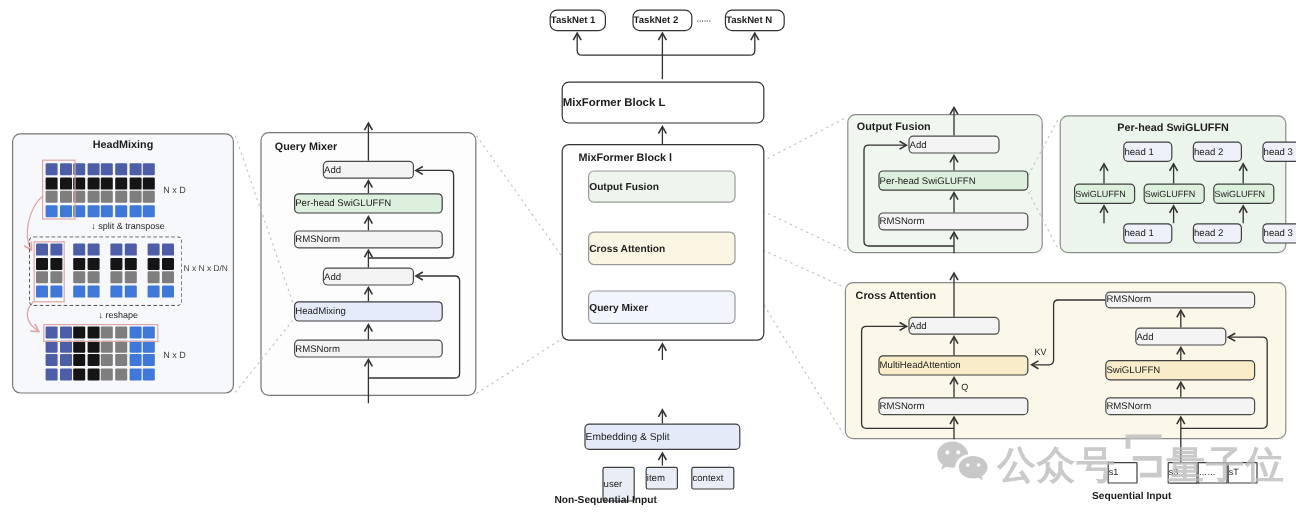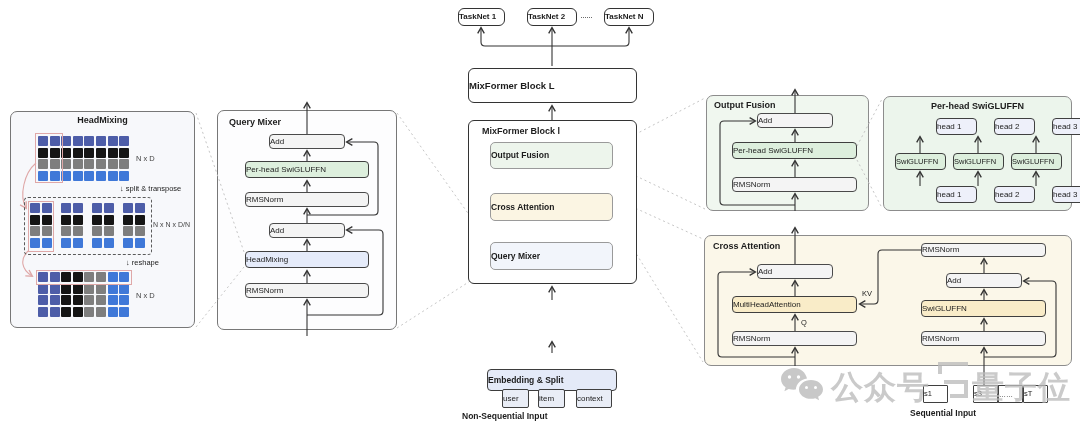--- a/index.html
+++ b/index.html
@@ -13,21 +13,21 @@
   .blk{border:1.2px solid #333;border-radius:6px;font-weight:bold;font-size:9.5px;}
   .innerblk{border:1px solid #9a9a9a;border-radius:5px;font-weight:600;font-size:8.5px;z-index:3;}
   .gray{background:#f4f4f4;border-color:#4a4a4a;}
   .green{background:#ddefdd;}
   .lavender{background:#e5ebfa;}
   .yellow{background:#f9ecc8;}
   .headfill{background:#eef0fa;margin-left:36px;}
   .lbl{position:absolute;z-index:4;white-space:nowrap;}
   .title{font-weight:bold;font-size:9px;}
   .dim{font-size:7.5px;color:#444;}
-  .op{font-size:7.5px;color:#222;margin-left:44px;}
+  .op{font-size:7.5px;color:#222;}
   .cap{font-weight:bold;font-size:8.5px;text-align:left;}
   .hl{position:absolute;border:1px solid #dfa8a8;z-index:4;box-sizing:border-box;}
   .dashedbox{position:absolute;border:1px dashed #5a5a5a;border-radius:4px;z-index:2;box-sizing:border-box;}
   svg.lines{position:absolute;left:0;top:0;z-index:2;}
   .wm{position:absolute;z-index:6;opacity:.78;}
   .wmtext{font-size:32px;font-weight:600;color:#bcbcbc;letter-spacing:1px;}
 </style>
 </head>
 <body>
 
@@ -145,25 +145,25 @@
     <span>Output Fusion</span>
     </div>
   <div class="box innerblk" style="left:490px;top:193px;width:123px;height:28px;background:#fbf5e3;">
     <span>Cross Attention</span>
     </div>
   <div class="box innerblk" style="left:490px;top:242px;width:123px;height:28px;background:#f2f5fb;">
     <span>Query Mixer</span>
     </div>
 
 
-  <div class="box" style="left:487px;top:369px;width:130px;height:22px;background:#e4eaf8;border-color:#3d3d3d;font-weight:bold;font-size:8.5px;">
+  <div class="box" style="left:487px;top:353px;width:130px;height:22px;background:#e4eaf8;border-color:#3d3d3d;font-weight:normal;font-size:8.5px;">
     <span>Embedding &amp; Split</span>
     </div>
 
-  <div class="box" style="left:502px;top:389px;width:27px;height:19px;background:#e9edf6;border-radius:2px;">
+  <div class="box" style="left:502px;top:389px;width:27px;height:29px;background:#e9edf6;border-radius:2px;">
     <span>user</span>
     </div>
   <div class="box" style="left:538px;top:389px;width:27px;height:19px;background:#e9edf6;border-radius:2px;">
     <span>item</span>
     </div>
   <div class="box" style="left:576px;top:389px;width:36px;height:19px;background:#e9edf6;border-radius:2px;">
     <span>context</span>
     </div>
   <div class="lbl cap" style="left:462px;top:411px;width:180px;">Non-Sequential Input</div>
 

